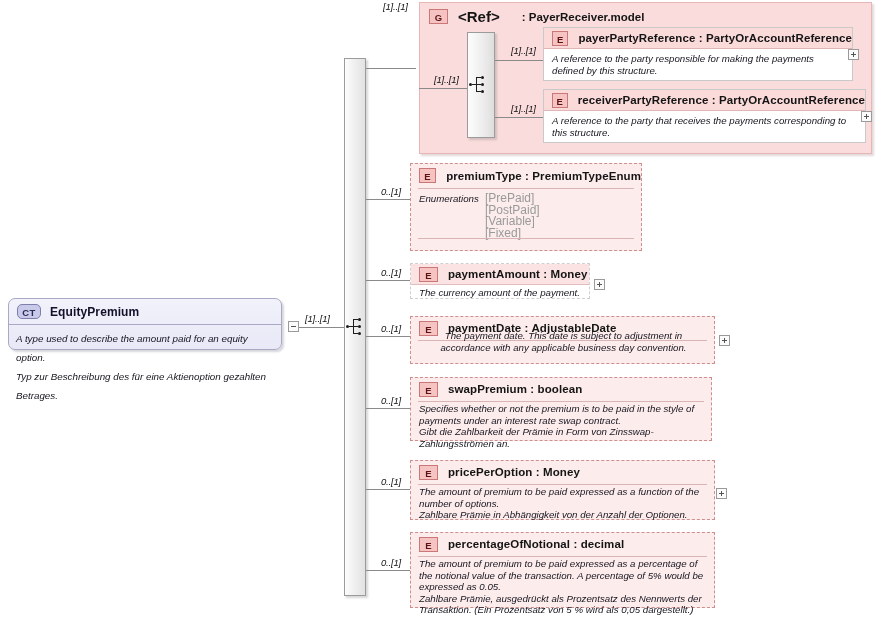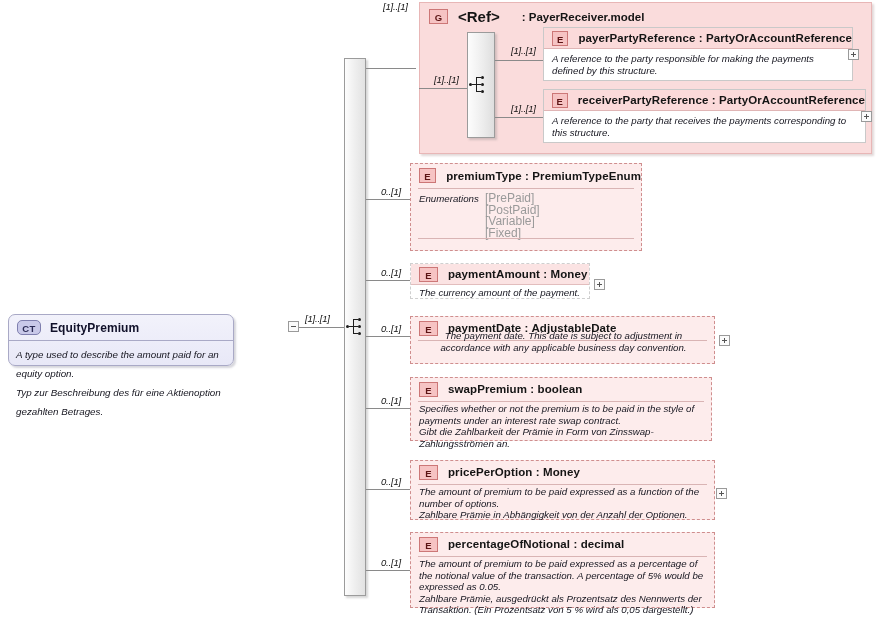--- a/index.html
+++ b/index.html
@@ -190,21 +190,21 @@
 
   
   .el.white .inner{background:#ffffff;border:1px dashed #cfcfcf;}
   .el.white .el-head{background:#fbe3e3;border-bottom:1px solid #e2bdbd;}
 </style>
 </head>
 <body>
 
 <div id="canvas">
 
-  <div class="ct-box" style="left:8px;top:314px;width:226px;height:52px;">
+  <div class="ct-box" style="left:8px;top:298px;width:274px;height:52px;">
     <div class="ct-head">
       <span class="badge ct">CT</span>
       <span class="ct-title">EquityPremium</span>
     </div>
     <div class="ct-doc" style="white-space:pre-line;">A type used to describe the amount paid for an equity option.
 Typ zur Beschreibung des für eine Aktienoption gezahlten Betrages.</div>
   </div>
 
   <div class="toggle" style="left:288px;top:321px;"></div>
 

